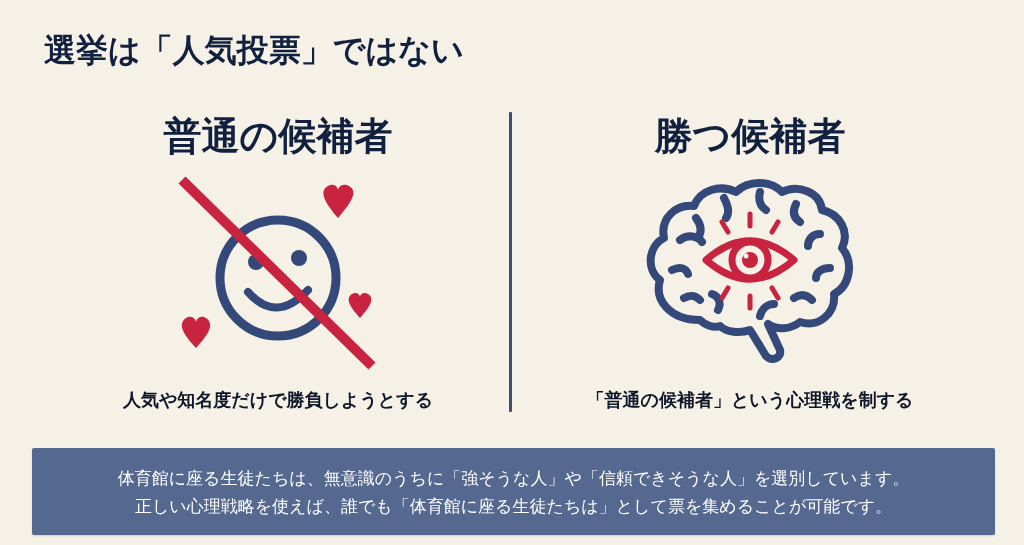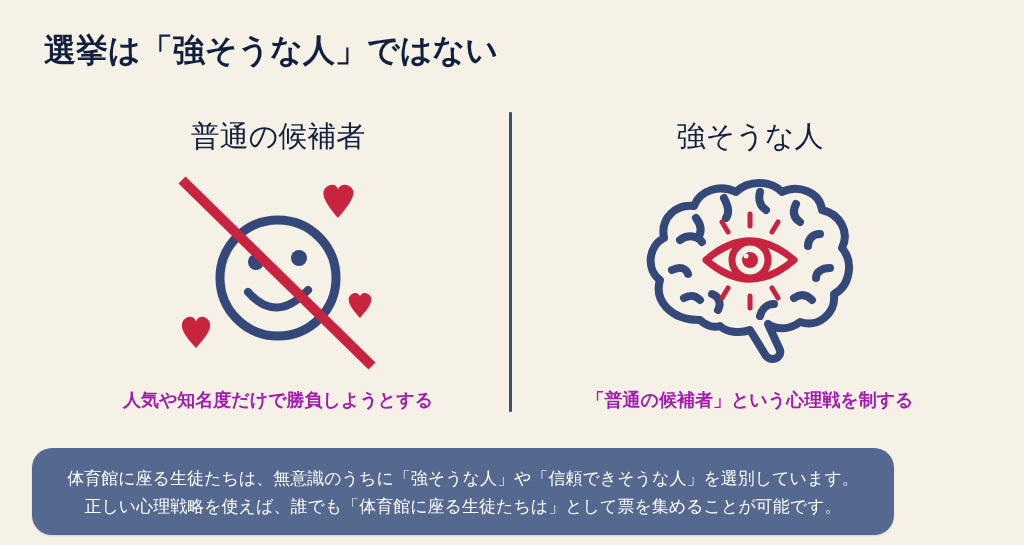--- a/index.html
+++ b/index.html
@@ -33,35 +33,35 @@
       height: 320px;
     }
     .col.left { left: 48px; }
     .col.right { left: 520px; }
     .col-header {
       position: absolute;
       top: 8px;
       left: 0;
       width: 100%;
       text-align: center;
-      font-size: 29px;
-      font-weight: normal;
+      font-size: 38px;
+      font-weight: bold;
       color: #12203f;
       white-space: nowrap;
       line-height: 40px;
     }
     .col-caption {
       position: absolute;
       top: 278px;
       left: 0;
       width: 100%;
       text-align: center;
       font-size: 18px;
       font-weight: bold;
-      color: #a21caf;
+      color: #0f172a;
       white-space: nowrap;
       line-height: 28px;
     }
     .illus {
       position: absolute;
     }
     .col.left .illus { left: 112px; top: 58px; width: 240px; height: 220px; }
     .col.right .illus { left: 120px; top: 62px; width: 220px; height: 200px; }
     .divider {
       position: absolute;
@@ -69,42 +69,42 @@
       top: 112px;
       width: 3px;
       height: 300px;
       background: #3d4f72;
       border-radius: 1px;
     }
     .summary-box {
       position: absolute;
       left: 32px;
       top: 448px;
-      width: 862px;
+      width: 963px;
       height: 87px;
       background: #556890;
-      border-radius: 20px;
+      border-radius: 2px;
       display: flex;
       flex-direction: column;
       align-items: center;
       justify-content: center;
       box-shadow: 0 1px 2px rgba(0,0,0,0.12);
     }
     .summary-line {
       color: #ffffff;
       font-size: 17px;
       line-height: 28px;
       white-space: nowrap;
       text-align: center;
     }
   </style>
 </head>
 <body>
 
-<div class="title">選挙は「強そうな人」ではない</div>
+<div class="title">選挙は「人気投票」ではない</div>
 
 <div class="col left">
   <div class="col-header">普通の候補者</div>
   <div class="illus">
     <svg width="240" height="220" viewBox="0 0 240 220" xmlns="http://www.w3.org/2000/svg">
 
       <path d="M186,52 C176,40 165,26 176,20 C183,16 186,22 186,24 C186,22 190,16 197,20 C208,26 196,40 186,52 Z" fill="#c8233f" transform="translate(-8,0) scale(1)"></path>
       <path d="M200,152 C192,143 184,133 192,128 C197,125 200,129 200,131 C200,129 203,125 208,128 C216,133 208,143 200,152 Z" fill="#c8233f"></path>
       <path d="M36,182 C26,171 16,159 26,152 C32,148 36,154 36,156 C36,154 40,148 46,152 C56,159 46,171 36,182 Z" fill="#c8233f"></path>
 
@@ -115,21 +115,21 @@
 
       <line x1="22" y1="14" x2="212" y2="200" stroke="#c8233f" stroke-width="10" stroke-linecap="butt"></line>
     </svg>
   </div>
   <div class="col-caption">人気や知名度だけで勝負しようとする</div>
 </div>
 
 <div class="divider"></div>
 
 <div class="col right">
-  <div class="col-header">強そうな人</div>
+  <div class="col-header">勝つ候補者</div>
   <div class="illus">
     <svg width="220" height="200" viewBox="0 0 220 200" xmlns="http://www.w3.org/2000/svg">
       <g fill="none" stroke="#34497a" stroke-width="8" stroke-linecap="round" stroke-linejoin="round">
 
         <path d="M60,150 C30,150 14,130 20,110 C6,100 8,76 24,68 C20,48 36,34 54,36 C60,20 80,14 96,22 C108,10 130,10 142,22 C158,14 180,22 182,40 C200,44 210,62 202,78 C214,92 210,116 194,124 C196,144 178,158 160,152 C150,160 136,160 128,154 L140,180 C142,188 132,192 126,186 L110,160 C100,164 86,162 80,156 C74,158 66,156 60,150 Z"></path>
 
         <path d="M40,70 C48,64 58,66 62,72"></path>
         <path d="M32,100 C40,96 46,98 48,104"></path>
         <path d="M56,48 C62,56 62,62 58,68"></path>
         <path d="M84,28 C88,36 90,42 86,48"></path>

